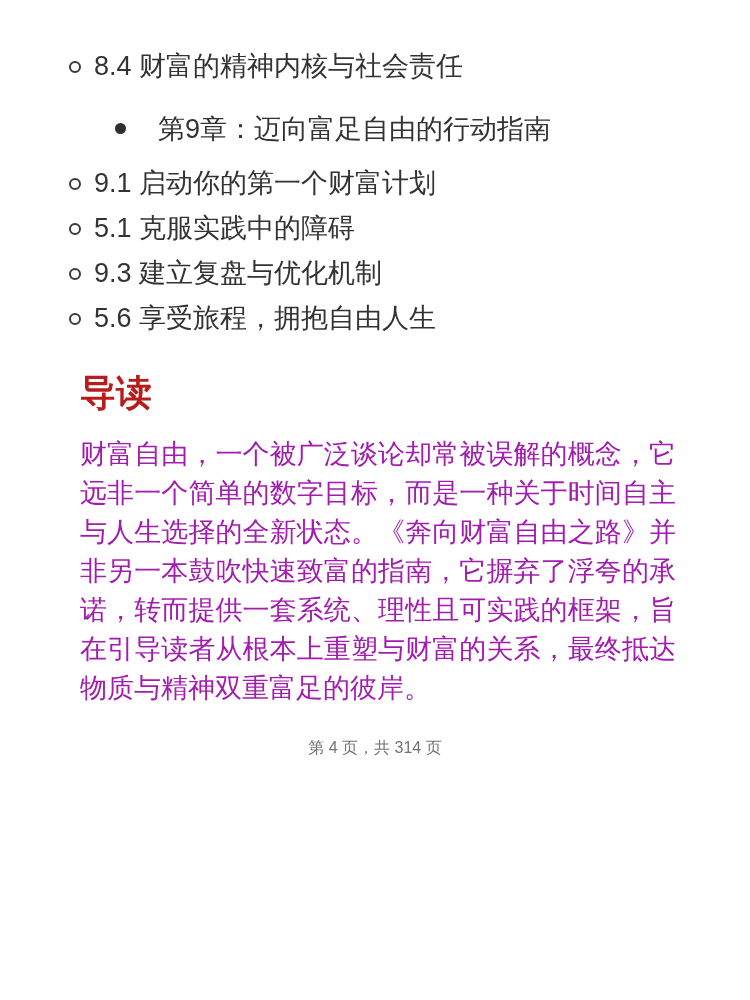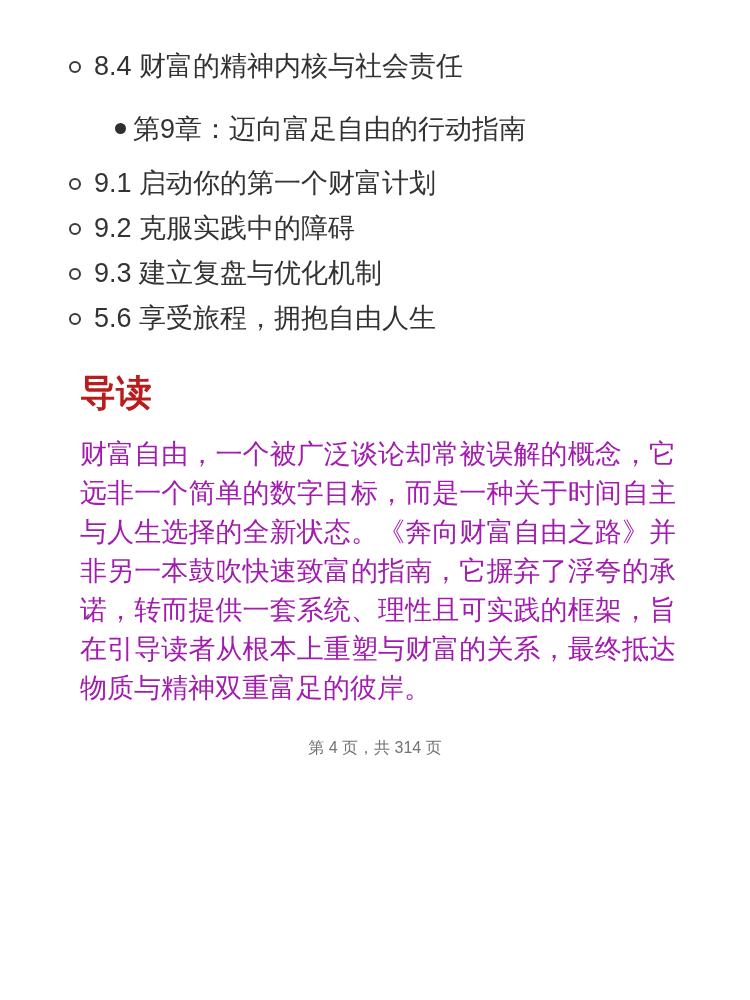--- a/index.html
+++ b/index.html
@@ -44,21 +44,21 @@
     margin-top: 14px;
     border-radius: 50%;
     background: #2f2f2f;
   }
   .toc-row.sub { padding-left: 69px; }
   .toc-row.sub .toc-text { margin-left: 13px; }
   .toc-row.top { padding-left: 115px; }
   .toc-row.top .toc-text { margin-left: 7px; }
 
   .row-84  { margin-top: 46px; }
-  .row-ch9 { margin-top: 23px; }
+  .row-ch9 { margin-top: 23px; gap: 25px; }
   .sub-list { margin-top: 14px; }
   .sub-list .toc-row + .toc-row { margin-top: 5px; }
 
   
   .section-heading {
     margin: 33px 0 0 80px;
     font-size: 36px;
     line-height: 43px;
     font-weight: bold;
     color: #b91c1c;
@@ -100,21 +100,21 @@
     <span class="toc-text">第9章：迈向富足自由的行动指南</span>
   </div>
 
   <div class="sub-list">
     <div class="toc-row sub">
       <span class="marker circle"></span>
       <span class="toc-text">9.1 启动你的第一个财富计划</span>
     </div>
     <div class="toc-row sub">
       <span class="marker circle"></span>
-      <span class="toc-text">9.2 克服实践中的障碍</span>
+      <span class="toc-text">5.1 克服实践中的障碍</span>
     </div>
     <div class="toc-row sub">
       <span class="marker circle"></span>
       <span class="toc-text">9.3 建立复盘与优化机制</span>
     </div>
     <div class="toc-row sub">
       <span class="marker circle"></span>
       <span class="toc-text">5.6 享受旅程，拥抱自由人生</span>
     </div>
   </div>

